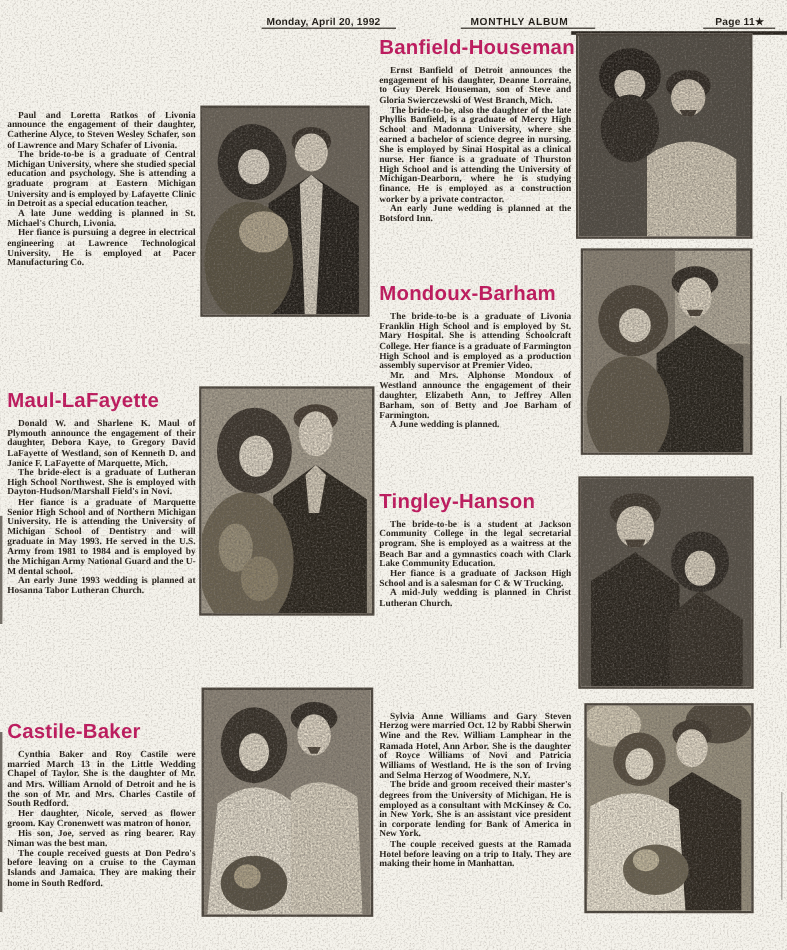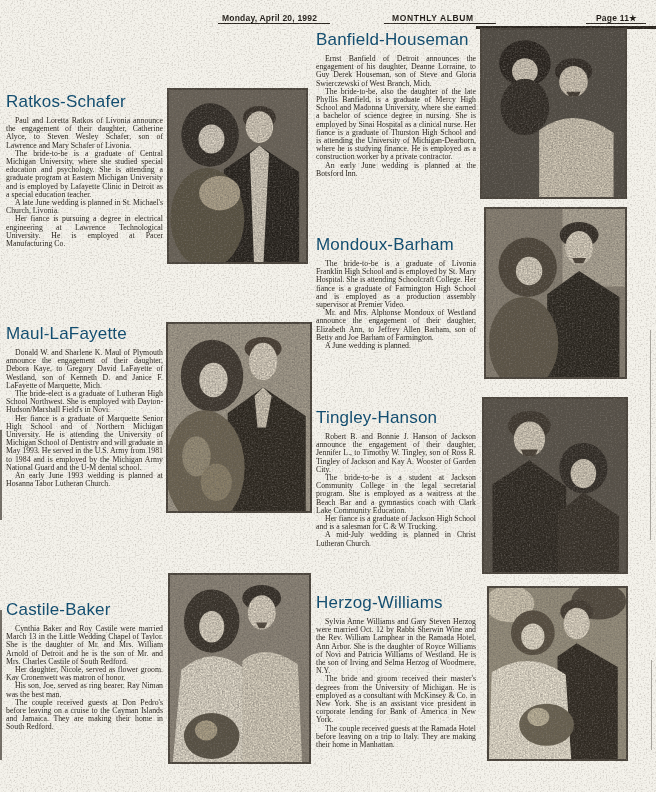--- a/index.html
+++ b/index.html
@@ -3,22 +3,22 @@
 <meta charset="utf-8">
 <style>
   *{margin:0;padding:0;box-sizing:border-box}
   html,body{width:656px;height:792px}
   body{background:#f4f2eb;font-family:"Liberation Serif",serif;color:#26211b;position:relative;overflow:hidden}
   .page{position:absolute;inset:0}
   .hdr-text{position:absolute;font-family:Liberation Sans, sans-serif;font-weight:bold;font-size:8.5px;color:#1e1a15;letter-spacing:.2px;white-space:nowrap}
   .rule{position:absolute;background:#2a251f}
   .artifact{position:absolute;background:#3a342c;opacity:.7}
   .article{position:absolute}
-  .article h2{font-family:"Liberation Sans",sans-serif;font-weight:400;font-size:17px;letter-spacing:.2px;color:#0c4a6e;margin-bottom:5px;white-space:nowrap}
-  .article p{font-size:7.8px;line-height:8.2px;text-align:justify;text-indent:9px;font-weight:normal;color:#26211b}
+  .article h2{font-family:"Liberation Sans",sans-serif;font-weight:700;font-size:17px;letter-spacing:.2px;color:#be185d;margin-bottom:5px;white-space:nowrap}
+  .article p{font-size:7.8px;line-height:8.2px;text-align:justify;text-indent:9px;font-weight:bold;color:#26211b}
   .photo{position:absolute;border:2px solid #4a443c;background:#cfc9bd;overflow:hidden}
   .photo svg{display:block;width:100%;height:100%}
   .grain-overlay{position:absolute;inset:0;pointer-events:none;z-index:50}
   .grain-overlay svg{display:block;width:100%;height:100%}
 </style>
 </head>
 <body>
 
 <svg width="0" height="0" style="position:absolute" aria-hidden="true">
   <defs>
@@ -42,21 +42,20 @@
   <div class="rule" style="left:384px;top:23px;width:112px;height:1px"></div>
   <div class="rule" style="left:586px;top:23px;width:60px;height:1px"></div>
   <div class="rule" style="left:476px;top:26px;width:180px;height:3px"></div>
 
   <div class="artifact" style="left:0;top:430px;width:2px;height:90px"></div>
   <div class="artifact" style="left:0;top:610px;width:2px;height:150px"></div>
   <div class="artifact" style="left:650px;top:330px;width:1px;height:210px;opacity:.4"></div>
   <div class="artifact" style="left:651px;top:660px;width:1px;height:90px;opacity:.4"></div>
 
   <section class="article" style="left:6px;top:92px;width:157px">
-    <h2>Ratkos-Schafer</h2>
     <p>Paul and Loretta Ratkos of Livonia announce the engagement of their daughter, Catherine Alyce, to Steven Wesley Schafer, son of Lawrence and Mary Schafer of Livonia.</p>
     <p>The bride-to-be is a graduate of Central Michigan University, where she studied special education and psychology. She is attending a graduate program at Eastern Michigan University and is employed by Lafayette Clinic in Detroit as a special education teacher.</p>
     <p>A late June wedding is planned in St. Michael's Church, Livonia.</p>
     <p>Her fiance is pursuing a degree in electrical engineering at Lawrence Technological University. He is employed at Pacer Manufacturing Co.</p>
   </section>
 
   <section class="article" style="left:6px;top:324px;width:157px">
     <h2>Maul-LaFayette</h2>
     <p>Donald W. and Sharlene K. Maul of Plymouth announce the engagement of their daughter, Debora Kaye, to Gregory David LaFayette of Westland, son of Kenneth D. and Janice F. LaFayette of Marquette, Mich.</p>
     <p>The bride-elect is a graduate of Lutheran High School Northwest. She is employed with Dayton-Hudson/Marshall Field's in Novi.</p>
@@ -81,28 +80,26 @@
 
   <section class="article" style="left:316px;top:235px;width:160px">
     <h2>Mondoux-Barham</h2>
     <p>The bride-to-be is a graduate of Livonia Franklin High School and is employed by St. Mary Hospital. She is attending Schoolcraft College. Her fiance is a graduate of Farmington High School and is employed as a production assembly supervisor at Premier Video.</p>
     <p>Mr. and Mrs. Alphonse Mondoux of Westland announce the engagement of their daughter, Elizabeth Ann, to Jeffrey Allen Barham, son of Betty and Joe Barham of Farmington.</p>
     <p>A June wedding is planned.</p>
   </section>
 
   <section class="article" style="left:316px;top:408px;width:160px">
     <h2>Tingley-Hanson</h2>
-    <p>Robert B. and Bonnie J. Hanson of Jackson announce the engagement of their daughter, Jennifer L., to Timothy W. Tingley, son of Ross R. Tingley of Jackson and Kay A. Wooster of Garden City.</p>
     <p>The bride-to-be is a student at Jackson Community College in the legal secretarial program. She is employed as a waitress at the Beach Bar and a gymnastics coach with Clark Lake Community Education.</p>
     <p>Her fiance is a graduate of Jackson High School and is a salesman for C &amp; W Trucking.</p>
     <p>A mid-July wedding is planned in Christ Lutheran Church.</p>
   </section>
 
   <section class="article" style="left:316px;top:593px;width:160px">
-    <h2>Herzog-Williams</h2>
     <p>Sylvia Anne Williams and Gary Steven Herzog were married Oct. 12 by Rabbi Sherwin Wine and the Rev. William Lamphear in the Ramada Hotel, Ann Arbor. She is the daughter of Royce Williams of Novi and Patricia Williams of Westland. He is the son of Irving and Selma Herzog of Woodmere, N.Y.</p>
     <p>The bride and groom received their master's degrees from the University of Michigan. He is employed as a consultant with McKinsey &amp; Co. in New York. She is an assistant vice president in corporate lending for Bank of America in New York.</p>
     <p>The couple received guests at the Ramada Hotel before leaving on a trip to Italy. They are making their home in Manhattan.</p>
   </section>
 
   <div class="photo" style="left:167px;top:88px;width:141px;height:176px" role="img" aria-label="Halftone engagement portrait, Ratkos-Schafer couple">
     <svg viewBox="0 0 100 130" preserveAspectRatio="none">
       <rect width="100" height="130" fill="#6b6459"></rect>
       <ellipse cx="30" cy="34" rx="21" ry="24" fill="#2b2620"></ellipse>
       <ellipse cx="31" cy="37" rx="9.5" ry="11" fill="#e2dacb"></ellipse>

